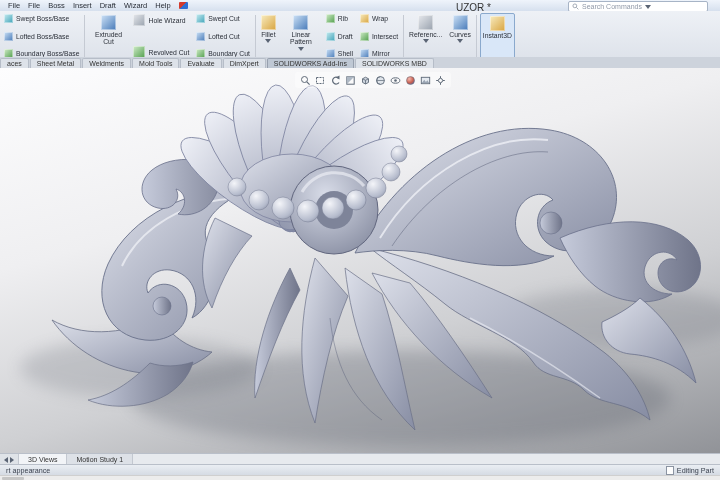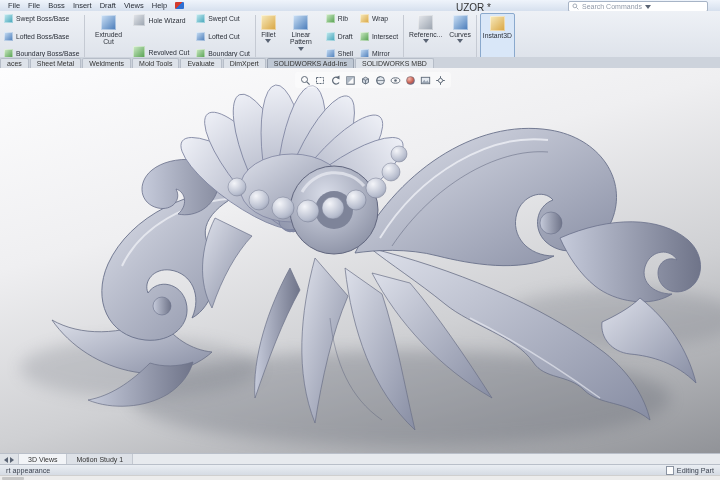--- a/index.html
+++ b/index.html
@@ -83,21 +83,21 @@
 <body>
 
 <div class="screen">
 
   <div class="titlebar">
     <span class="menu-item">File</span>
     <span class="menu-item">File</span>
     <span class="menu-item">Boss</span>
     <span class="menu-item">Insert</span>
     <span class="menu-item">Draft</span>
-    <span class="menu-item">Views</span>
+    <span class="menu-item">Wizard</span>
     <span class="menu-item">Help</span>
     <span class="sw-logo"></span>
     <span class="win-title">UZOR *</span>
     <div class="searchbox">
       <svg class="hicon" style="width:7px;height:7px" viewBox="0 0 11 11">
         <circle cx="4.5" cy="4.5" r="3" fill="none" stroke="#8a94a3" stroke-width="1.2"></circle>
         <line x1="7" y1="7" x2="10" y2="10" stroke="#8a94a3" stroke-width="1.2"></line>
       </svg>
       <span>Search Commands</span>
       <span class="tri-d"></span>

